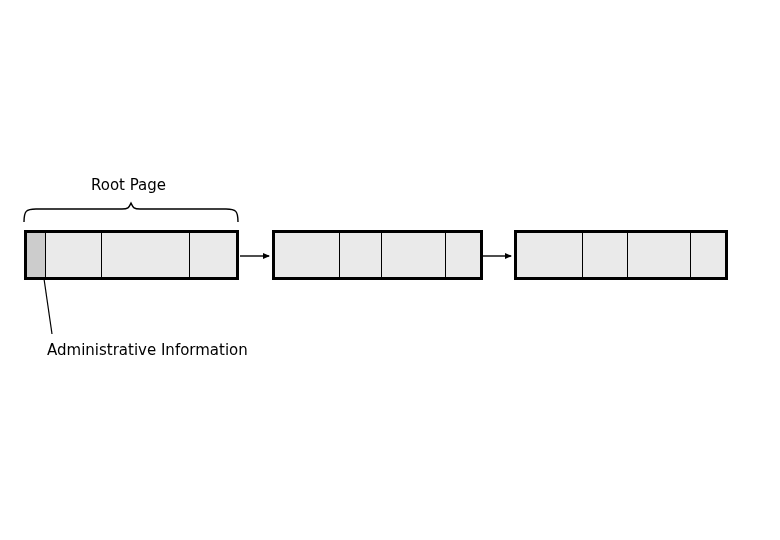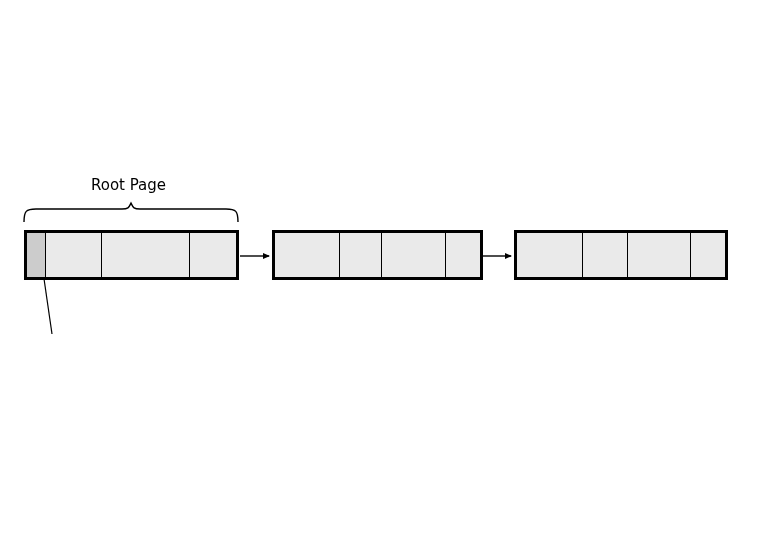--- a/index.html
+++ b/index.html
@@ -105,14 +105,15 @@
   </div>
 
   <div class="page-box" id="box-third" style="left:514px; top:230px; width:214px; height:50px;">
     <div class="cell-divider" style="left:65px;"></div>
     <div class="cell-divider" style="left:110px;"></div>
     <div class="cell-divider" style="left:173px;"></div>
   </div>
 
   <div class="label-text" id="root-page-label">Root Page</div>
 
+  <div class="label-text" id="admin-info-label">Administrative Information</div>
 
 </div>
 
 </body></html>

